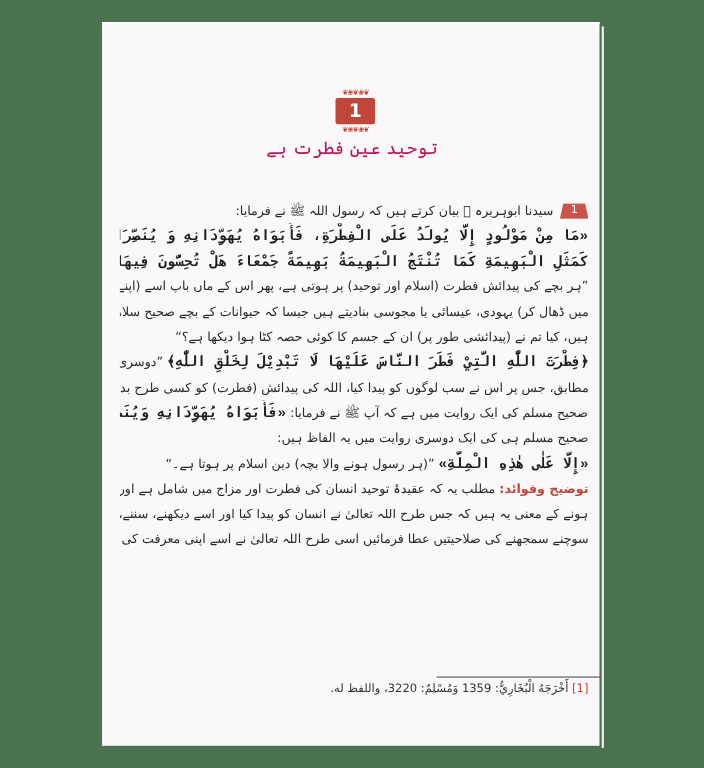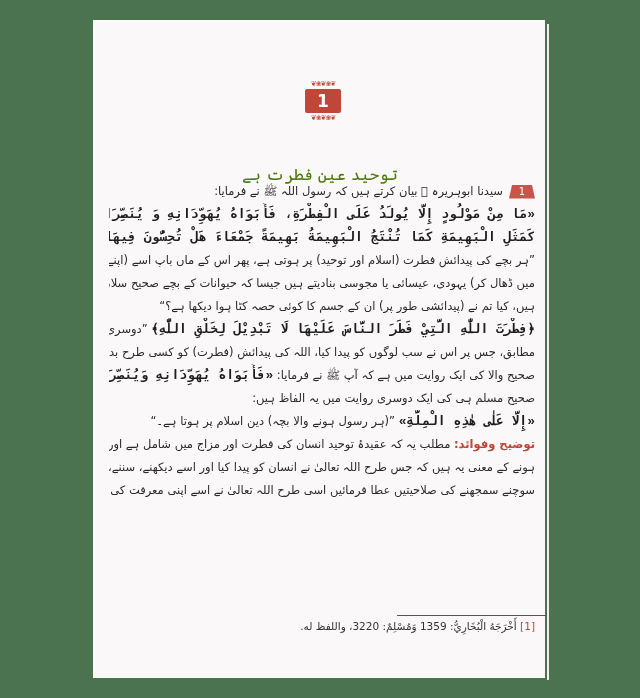--- a/index.html
+++ b/index.html
@@ -46,25 +46,24 @@
     position: absolute; left: 4px; right: 4px; height: 6px;
     color: #c0463a; font-size: 7px; line-height: 6px; text-align: center;
     letter-spacing: -1px; overflow: hidden;
   }
   .orn.top { top: 1px; }
   .orn.bottom { bottom: 3px; }
   .chapter-title {
     position: absolute;
     left: 0; right: 0; top: 103px;
     text-align: center;
-    color: #4d7c0f;
+    color: #be185d;
     font-family: "DejaVu Serif", serif;
     font-size: 16px;
     direction: rtl;
-    margin-top: 40px;
   }
   .body {
     position: absolute;
     left: 14px; right: 10px; top: 158px;
     direction: rtl;
     text-align: justify;
     color: #2a2a2a;
     font-family: "DejaVu Sans", sans-serif;
     font-size: 11.5px;
     line-height: 23px;
@@ -126,21 +125,21 @@
     <span class="line arabic">كَمَثَلِ الْبَهِيمَةِ كَمَا تُنْتَجُ الْبَهِيمَةُ بَهِيمَةً جَمْعَاءَ هَلْ تُحِسُّونَ فِيهَا مِنْ جَدْعَاءَ؟».</span>
     <span class="line">”ہر بچے کی پیدائش فطرت (اسلام اور توحید) پر ہوتی ہے، پھر اس کے ماں باپ اسے (اپنے ماحول</span>
     <span class="line">میں ڈھال کر) یہودی، عیسائی یا مجوسی بنادیتے ہیں جیسا کہ حیوانات کے بچے صحیح سلامت پیدا ہوتے</span>
     <span class="line">ہیں، کیا تم نے (پیدائشی طور پر) ان کے جسم کا کوئی حصہ کٹا ہوا دیکھا ہے؟“</span>
     <span class="line">
       <span class="arabic">﴿فِطْرَتَ اللّٰهِ الَّتِيْ فَطَرَ النَّاسَ عَلَيْهَا لَا تَبْدِيْلَ لِخَلْقِ اللّٰهِ﴾</span>
       <span>”دوسری کی اس فطرت کے</span>
     </span>
     <span class="line">مطابق، جس پر اس نے سب لوگوں کو پیدا کیا، اللہ کی پیدائش (فطرت) کو کسی طرح بدلنا (جائز) نہیں۔“</span>
     <span class="line">
-      <span>صحیح والا کی ایک روایت میں ہے کہ آپ ﷺ نے فرمایا:</span>
+      <span>صحیح مسلم کی ایک روایت میں ہے کہ آپ ﷺ نے فرمایا:</span>
       <span class="arabic">«فَأَبَوَاهُ يُهَوِّدَانِهِ وَيُنَصِّرَانِهِ وَيُشَرِّكَانِهِ»</span>
     </span>
     <span class="line">صحیح مسلم ہی کی ایک دوسری روایت میں یہ الفاظ ہیں:</span>
     <span class="line">
       <span class="arabic">«إِلَّا عَلٰى هٰذِهِ الْمِلَّةِ»</span>
       <span>”(ہر رسول ہونے والا بچہ) دین اسلام پر ہوتا ہے۔“</span>
     </span>
     <span class="line">
       <span class="label-red">توضیح وفوائد:</span>
       <span>مطلب یہ کہ عقیدۂ توحید انسان کی فطرت اور مزاج میں شامل ہے اور فطرت پر پیدا</span>

